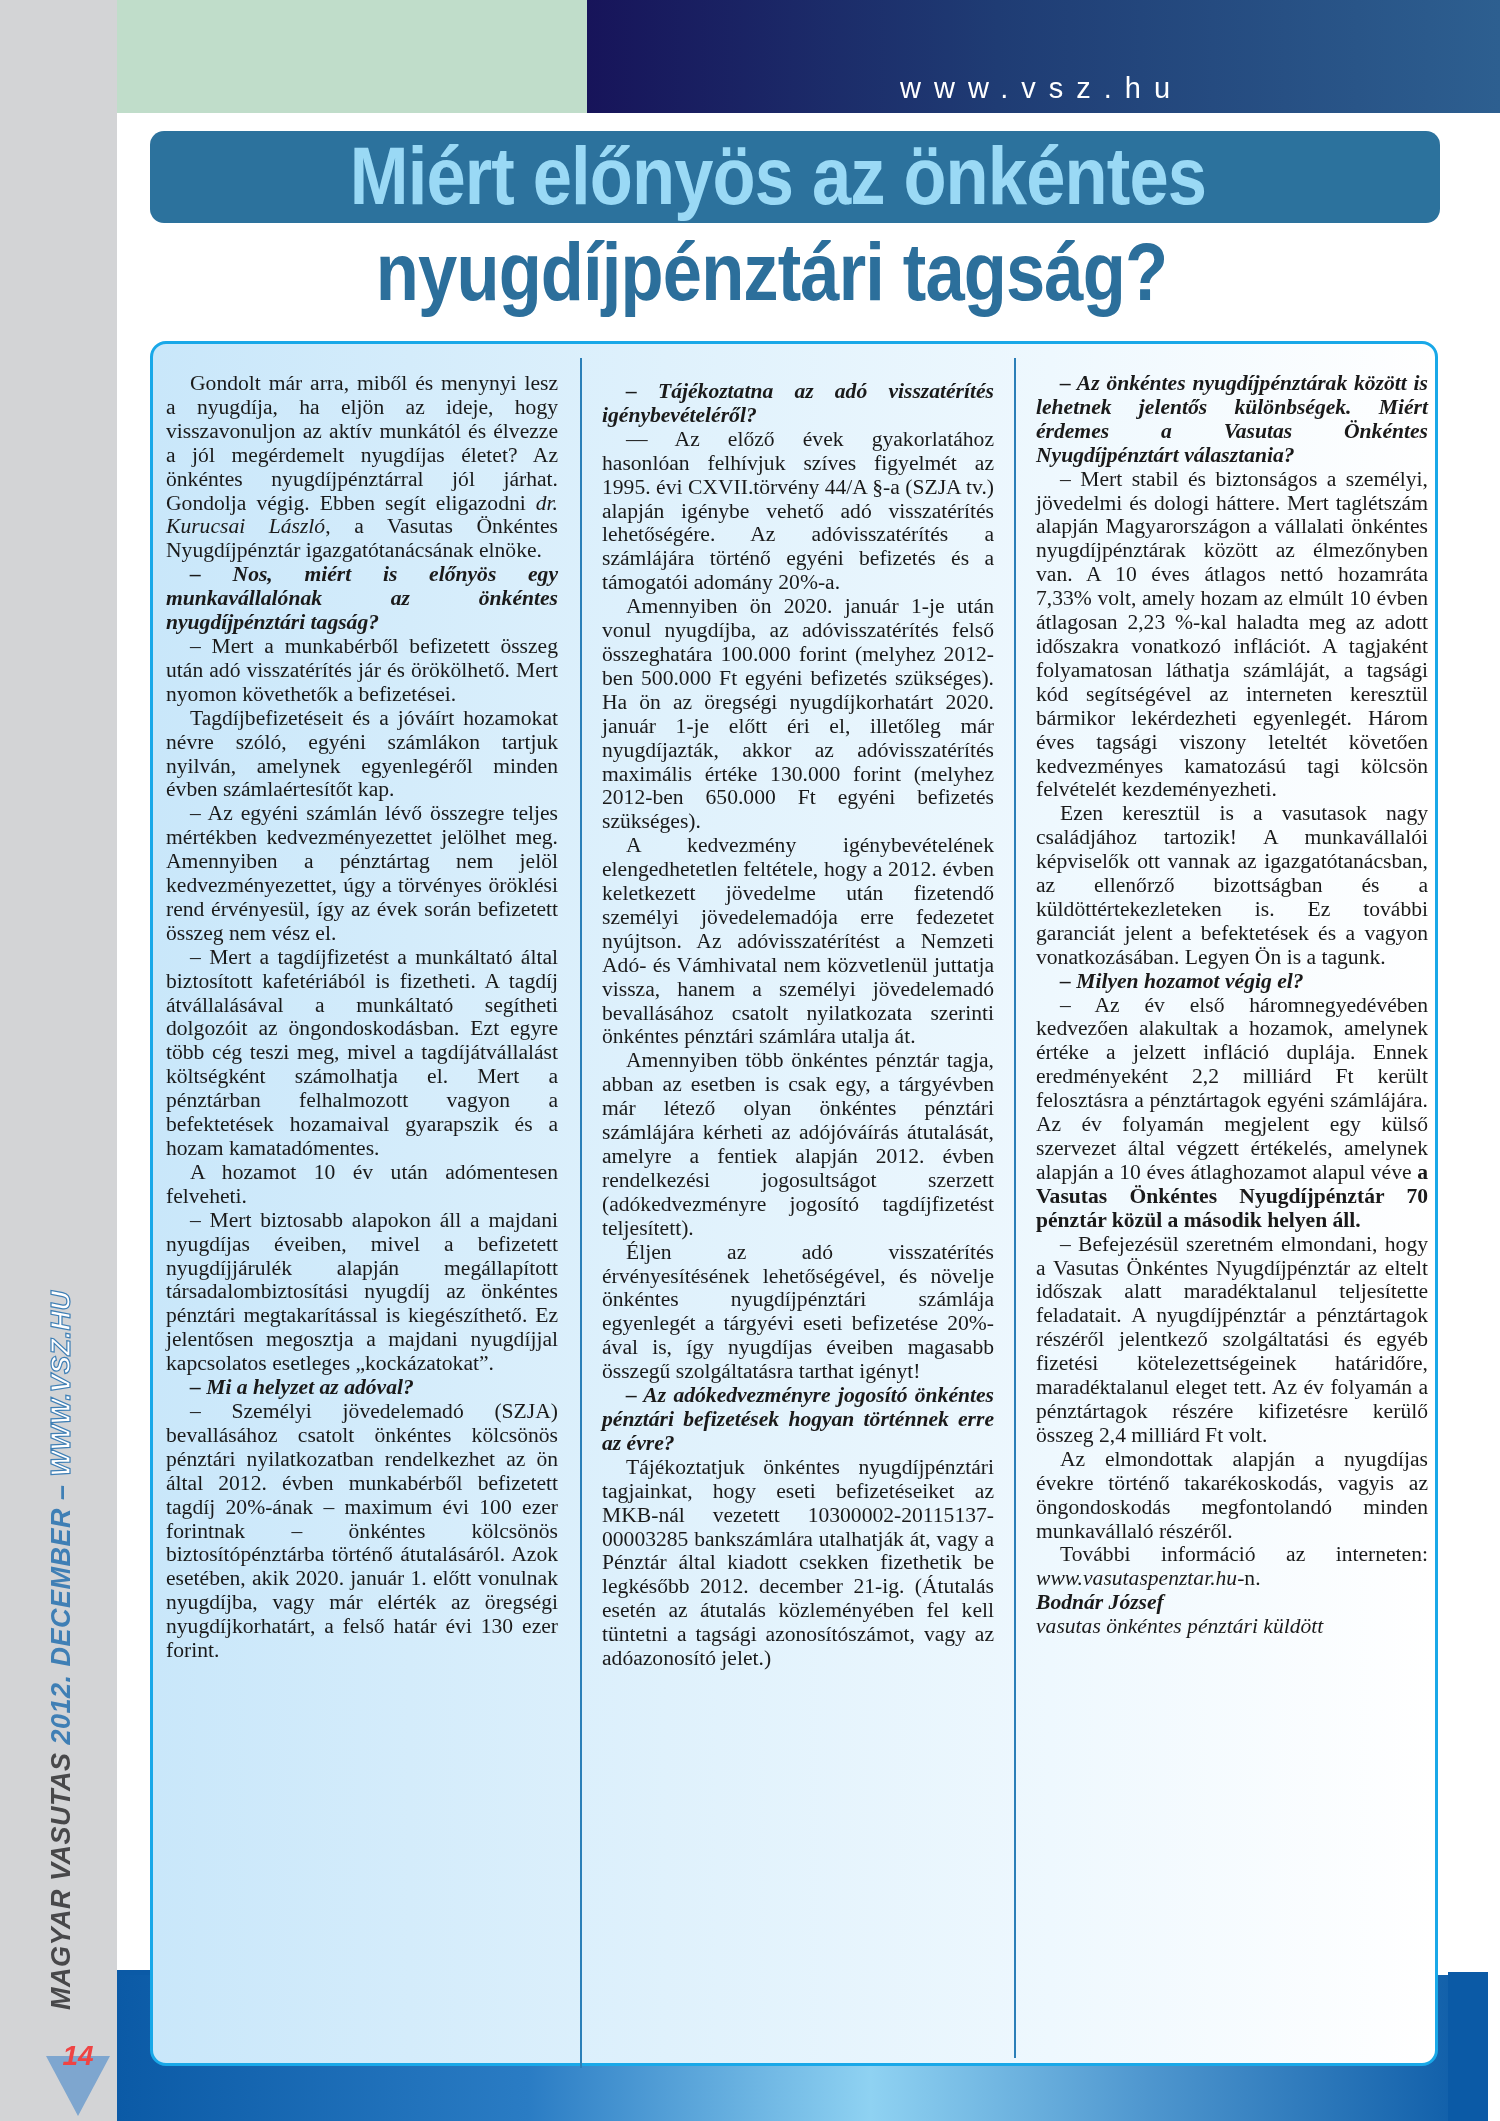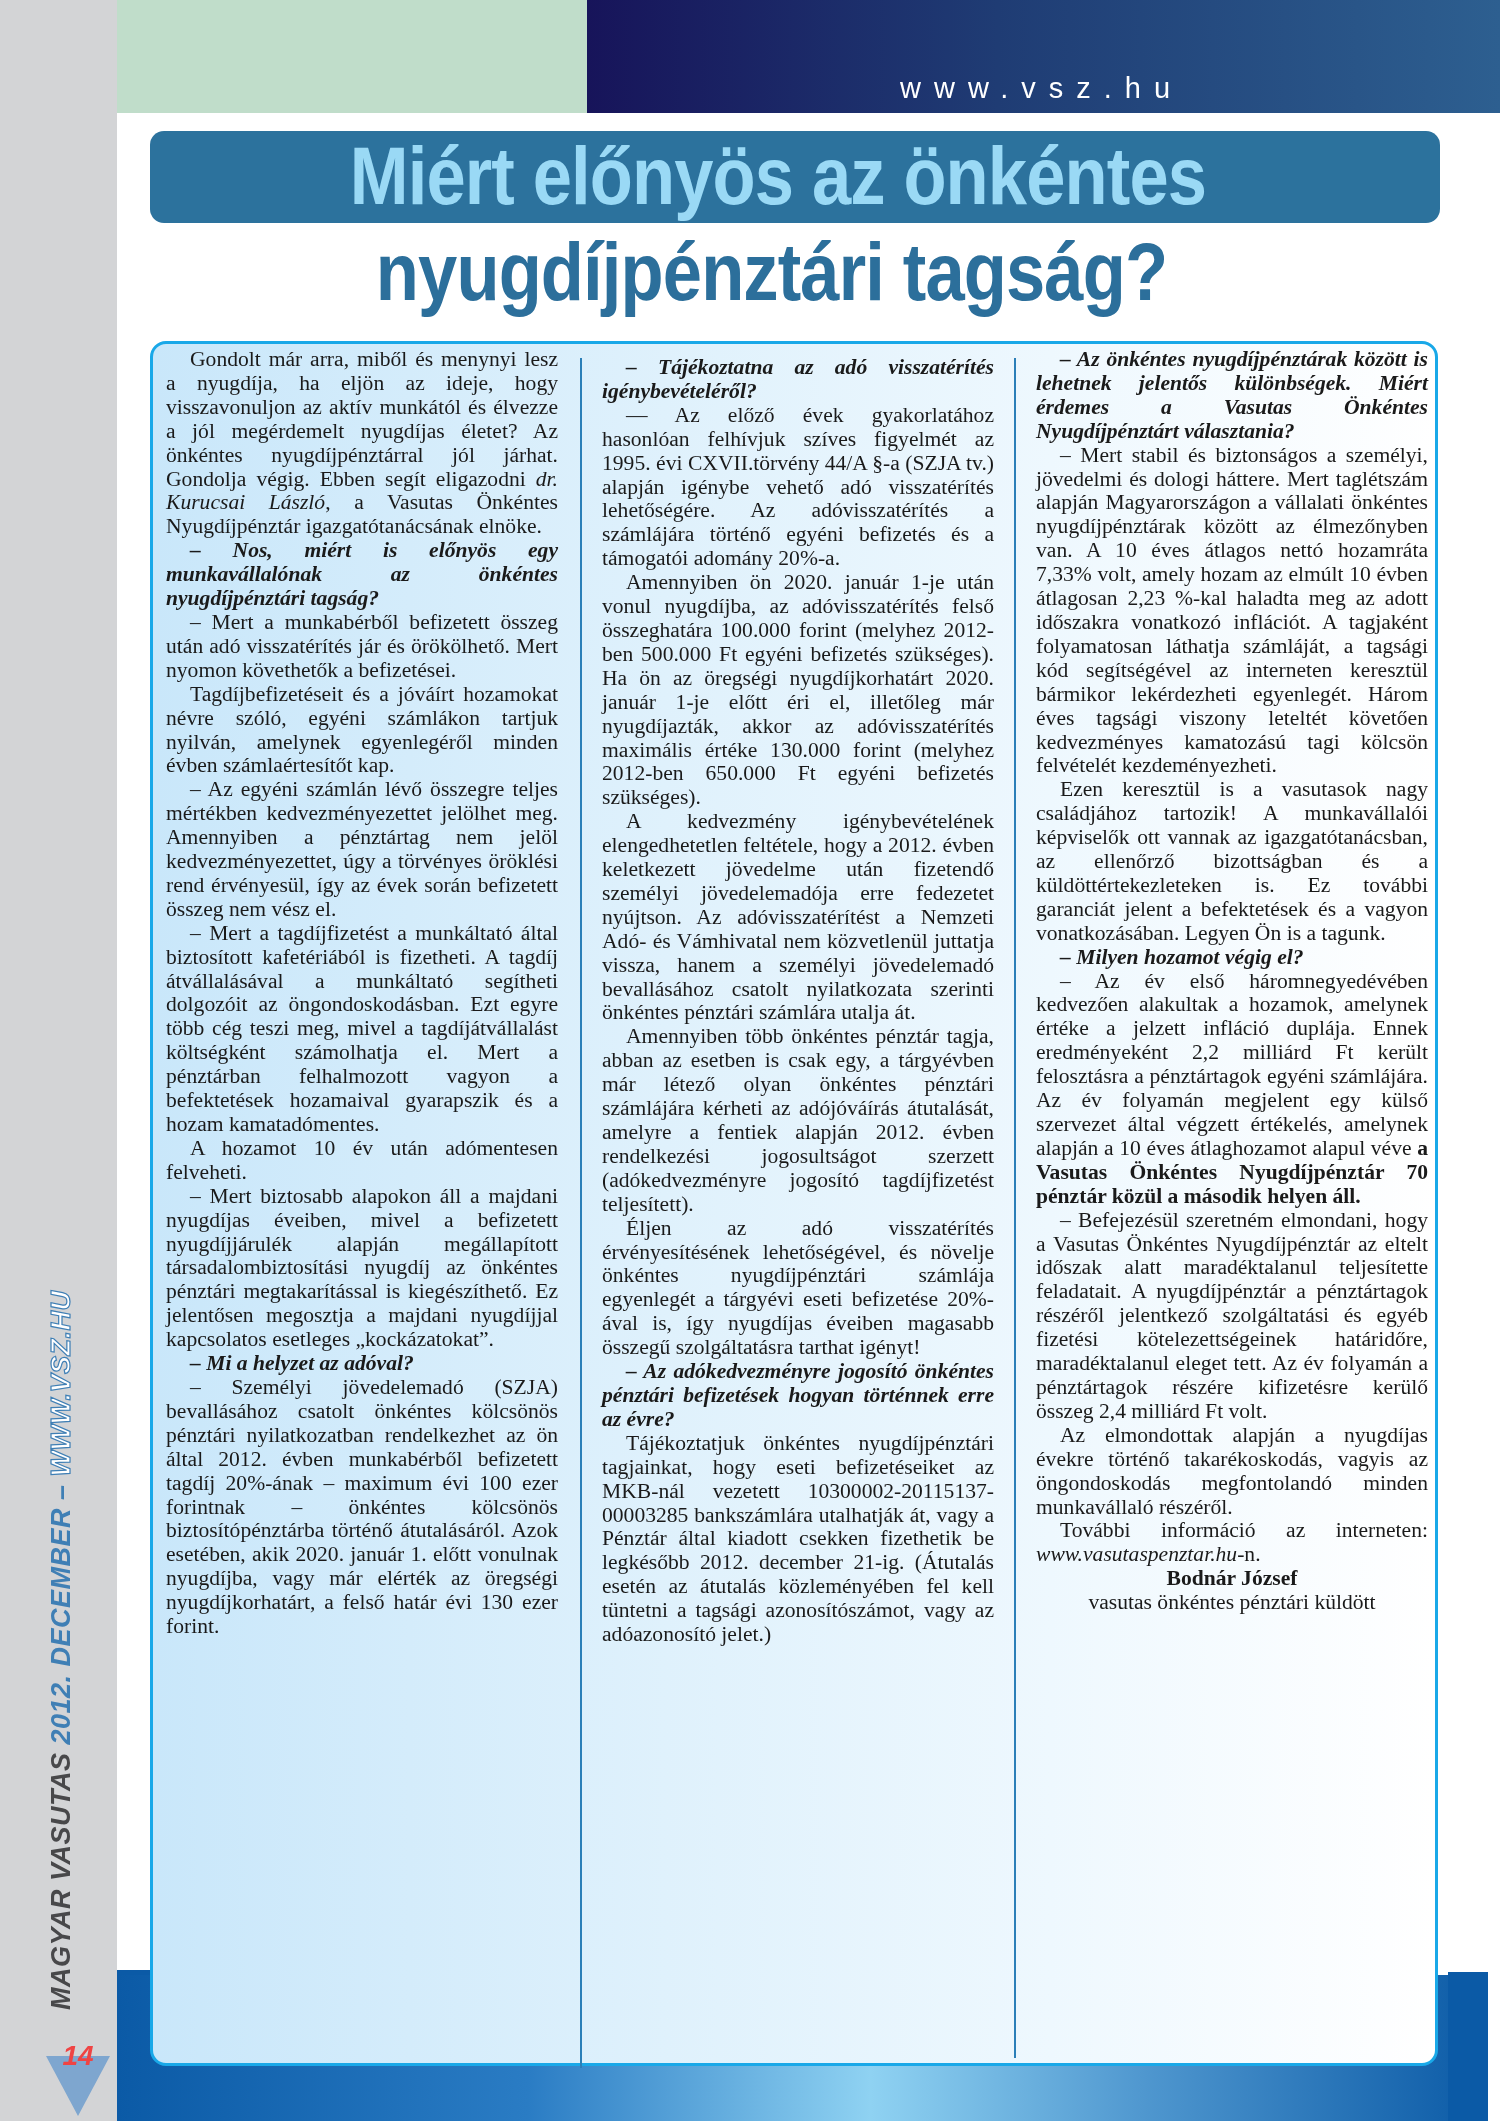--- a/index.html
+++ b/index.html
@@ -75,27 +75,27 @@
       position: absolute; left: 1448px; top: 1972px; width: 40px; height: 149px;
       background: #0b5aa6;
     }
     
     .article {
       position: absolute; left: 150px; top: 341px; width: 1288px; height: 1725px;
       background: linear-gradient(90deg, #c9e7fa 0%, #dff1fc 40%, #eef8fe 70%, #ffffff 100%);
       border: 3px solid #19a8e8; border-radius: 16px; box-sizing: border-box;
     }
     .col {
-      position: absolute; top: 348px;
+      position: absolute; top: 372px;
       font-size: 21.6px; line-height: 23.9px; color: #1a1a1a;
       text-align: justify; hyphens: manual;
     }
     .col p { margin: 0; text-indent: 24px; }
     .col p.q { font-weight: bold; font-style: italic; }
-    .col p.right { text-align: center; text-indent: 0; }
+    .col p.right { text-align: left; text-indent: 0; font-style: italic; }
     .col .b { font-weight: bold; }
     .col .i { font-style: italic; }
     .col-1 { left: 166px; width: 392px; }
     .col-2 { left: 602px; width: 392px; margin-top: 8px; }
     .col-3 { left: 1036px; width: 392px; }
     .sep { position: absolute; width: 2px; background: #2b7fb8; }
     .sep-1 { left: 580px; top: 358px; height: 1710px; }
     .sep-2 { left: 1014px; top: 358px; height: 1700px; }
   </style>
 </head>

